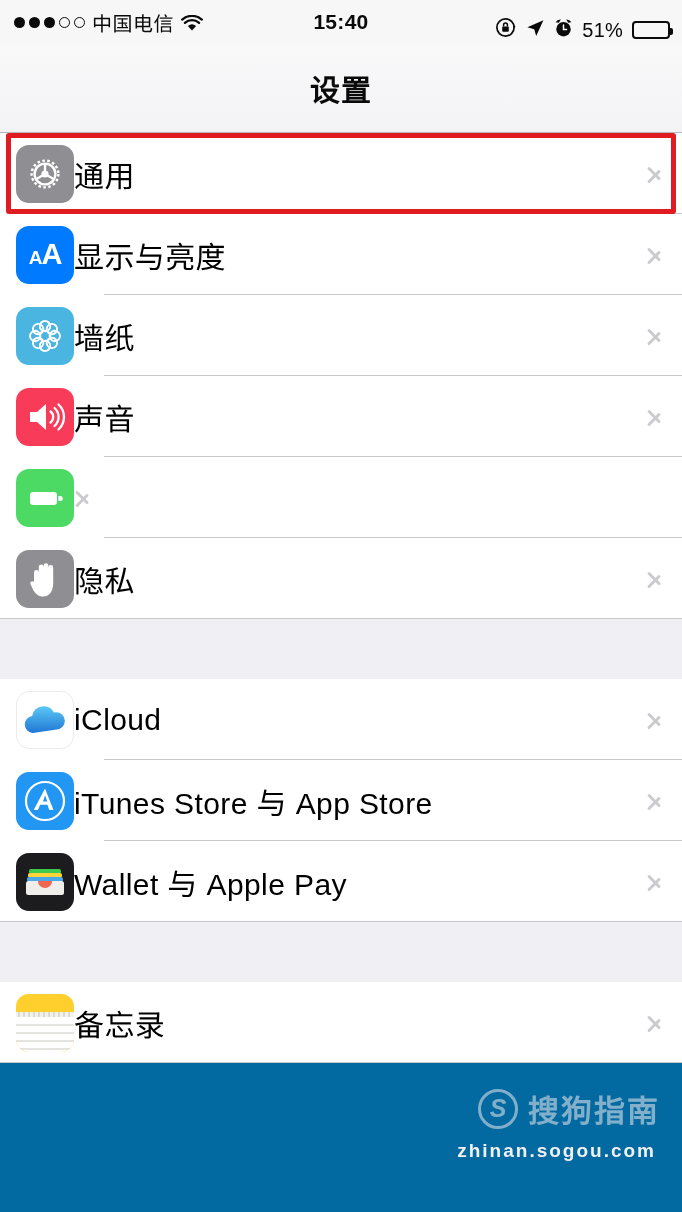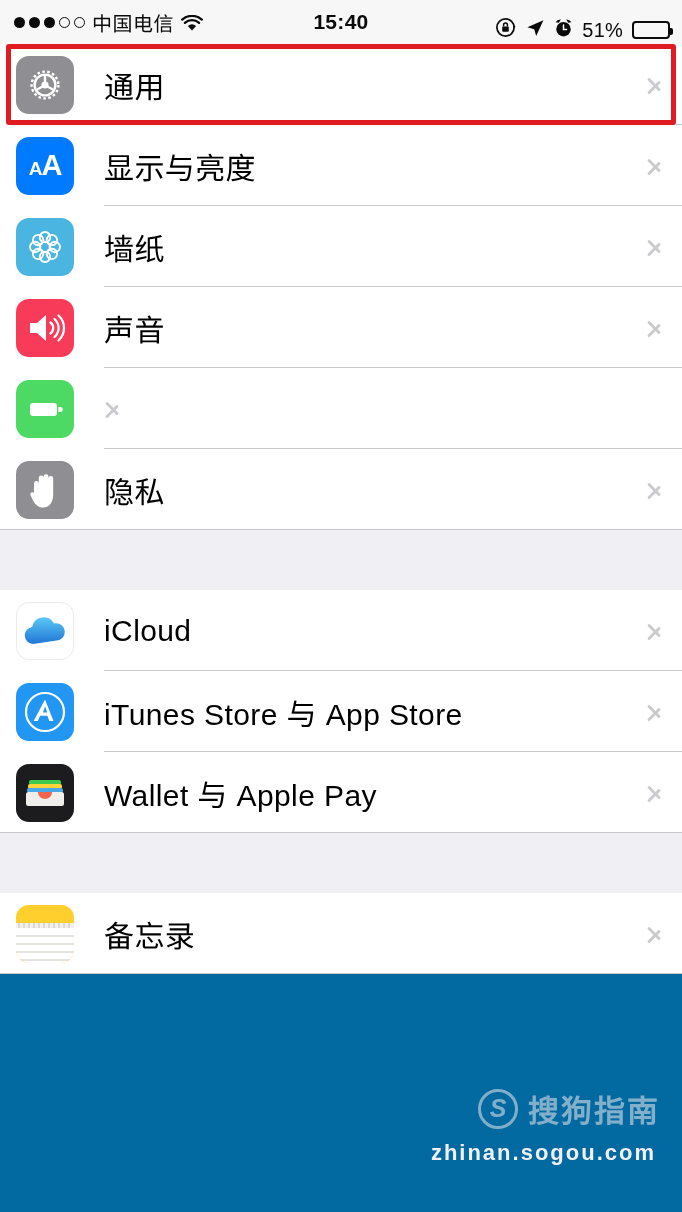--- a/index.html
+++ b/index.html
@@ -58,21 +58,21 @@
     height:81px; display:flex; align-items:center;
     padding-left:16px; padding-right:20px;
     position:relative; background:#fff;
   }
   .row .sep {
     position:absolute; left:104px; right:0; bottom:0; height:1px; background:#c8c7cc;
   }
 
   .app-icon {
     width:58px; height:58px; border-radius:13px;
-    flex:0 0 58px; margin-right:30px;
+    flex:0 0 58px; 
     display:flex; align-items:center; justify-content:center;
     position:relative; overflow:hidden;
   }
   .label {
     flex:1 1 auto; font-size:30px; color:#000; letter-spacing:0.4px;
     white-space:nowrap;
   }
   .chev {
     flex:0 0 auto; width:16px; height:28px; position:relative; opacity:0.85;
   }
@@ -96,21 +96,21 @@
     opacity:0.55; pointer-events:none; z-index:4;
   }
   .wm-circle {
     width:40px; height:40px; border-radius:50%;
     border:3px solid #e9e9ec; display:flex; align-items:center; justify-content:center;
     font-size:25px; color:#e9e9ec; font-weight:700; font-style:italic;
   }
   .wm-text { font-size:31px; color:#ebebee; font-weight:700; letter-spacing:2px; }
   .watermark-sub {
     position:absolute; right:26px; top:1140px;
-    font-size:22px; color:#f1f1f4; letter-spacing:2px; font-weight:700;
+    font-size:19px; color:#f1f1f4; letter-spacing:2px; font-weight:700;
     pointer-events:none; z-index:4;
   }
 </style>
 </head>
 <body>
 
 <div id="screen">
 
   <div class="statusbar">
     <div class="sb-left">
@@ -155,20 +155,23 @@
           <path d="M9.5 7 v4.4 h3" stroke="#fff" stroke-width="1.5" fill="none" stroke-linecap="round"></path>
         </svg>
       </span>
       <span class="pct">51%</span>
       <span class="batt">
         <span class="batt-fill" id="battfill" style="width:51%"></span>
       </span>
     </div>
   </div>
 
+  <div class="navbar">
+    <span class="navtitle">设置</span>
+  </div>
 
   <div class="list-area" id="list-area">
       <div class="group top-line bottom-line">
         <div class="row">
           <div class="app-icon" style="background: rgb(142, 142, 147);">
             <svg width="44" height="44" viewBox="0 0 44 44">
               <g fill="none" stroke="#ffffff" stroke-width="2.4">
                 <circle cx="22" cy="22" r="13.4" stroke-dasharray="2.6 2.4"></circle>
                 <circle cx="22" cy="22" r="10.4"></circle>
                 <circle cx="22" cy="22" r="2.4" fill="#ffffff"></circle>

